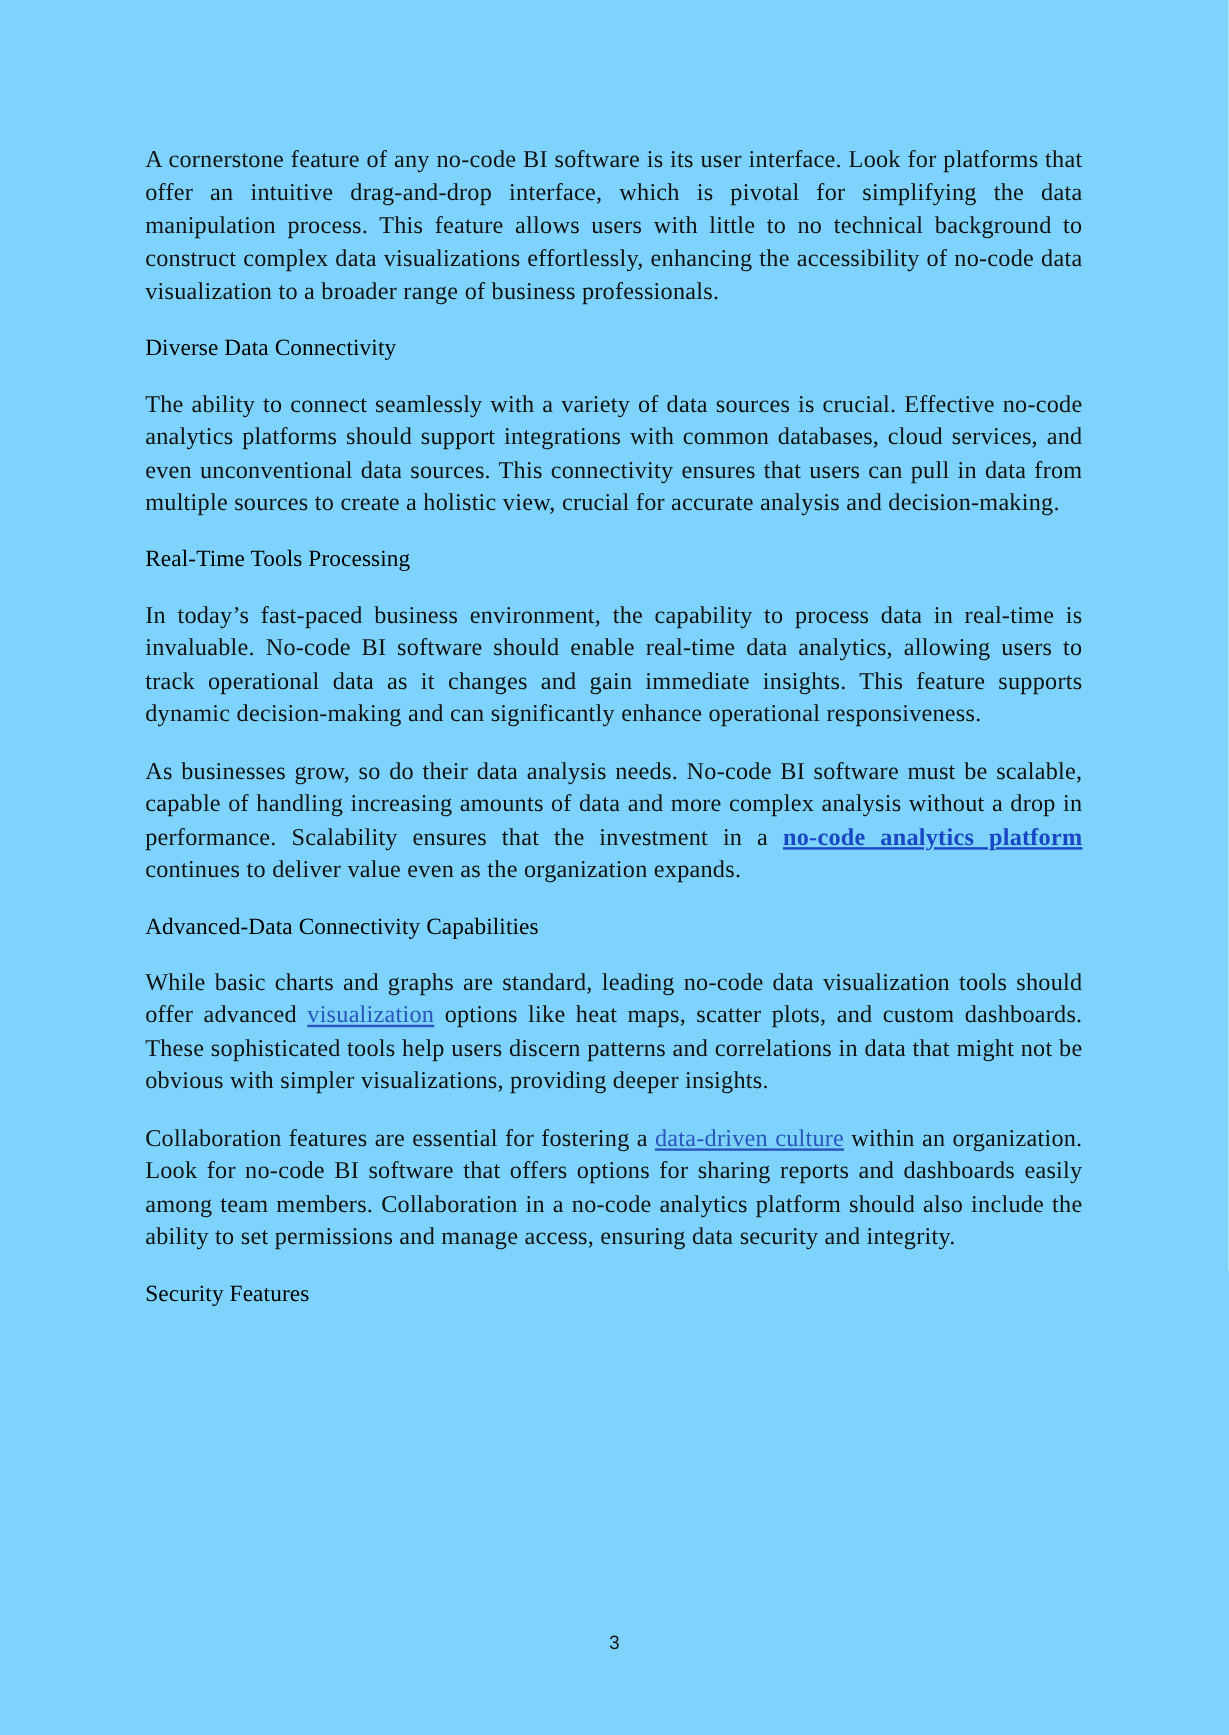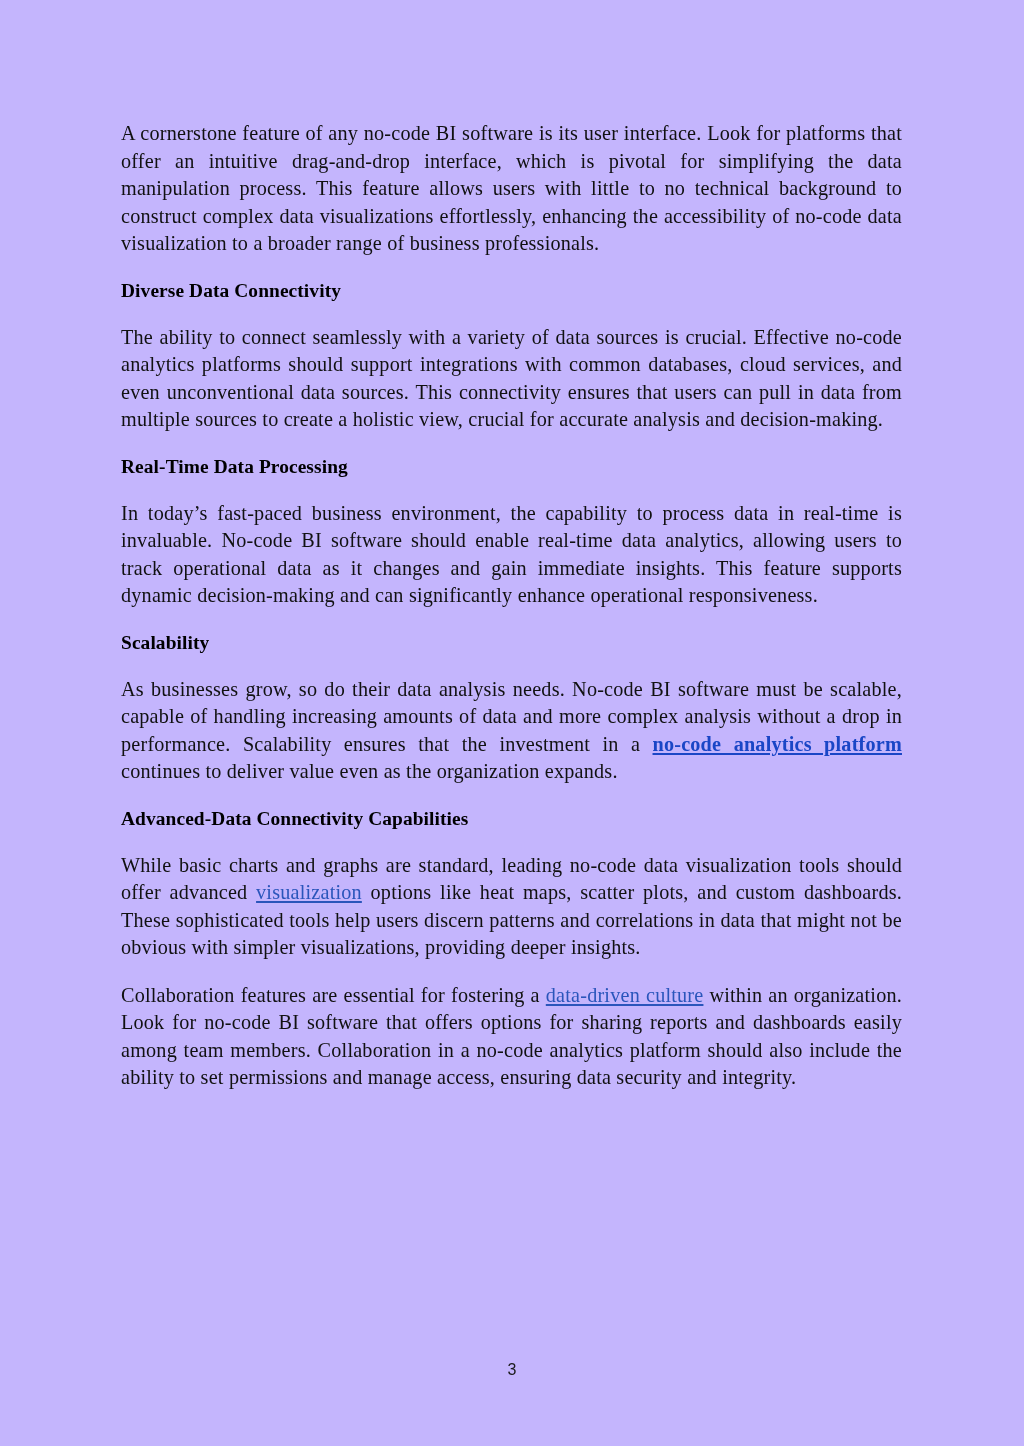--- a/index.html
+++ b/index.html
@@ -15,21 +15,21 @@
     font-family: "Liberation Serif", "DejaVu Serif", serif;
     color: #000000;
     -webkit-font-smoothing: antialiased;
   }
   #page {
     position: absolute;
     left: 0;
     top: 0;
     width: 1024px;
     height: 1446px;
-    background: #c4b5fd;
+    background: #7dd3fc;
     overflow: hidden;
   }
   #content {
     position: absolute;
     left: 121px;
     top: 120px;
     width: 781px;
   }
   p.body-text {
     font-family: "Liberation Serif", "DejaVu Serif", serif;
@@ -38,21 +38,21 @@
     text-align: justify;
     text-justify: inter-word;
     color: #111111;
     margin: 0 0 20px 0;
     letter-spacing: 0.01em;
   }
   h2.section-heading {
     font-family: "Liberation Serif", "DejaVu Serif", serif;
     font-size: 19.4px;
     line-height: 26px;
-    font-weight: bold;
+    font-weight: normal;
     color: #000000;
     margin: 0 0 20px 0;
     text-align: left;
     letter-spacing: 0.005em;
   }
   a.doc-link {
     color: #2a55bb;
     text-decoration: underline;
     text-underline-offset: 2px;
   }
@@ -78,33 +78,33 @@
 <div id="page">
 
   <div id="content">
 
     <p class="body-text">A cornerstone feature of any no-code BI software is its user interface. Look for platforms that offer an intuitive drag-and-drop interface, which is pivotal for simplifying the data manipulation process. This feature allows users with little to no technical background to construct complex data visualizations effortlessly, enhancing the accessibility of no-code data visualization to a broader range of business professionals.</p>
 
     <h2 class="section-heading">Diverse Data Connectivity</h2>
 
     <p class="body-text">The ability to connect seamlessly with a variety of data sources is crucial. Effective no-code analytics platforms should support integrations with common databases, cloud services, and even unconventional data sources. This connectivity ensures that users can pull in data from multiple sources to create a holistic view, crucial for accurate analysis and decision-making.</p>
 
-    <h2 class="section-heading">Real-Time Data Processing</h2>
+    <h2 class="section-heading">Real-Time Tools Processing</h2>
 
     <p class="body-text">In today’s fast-paced business environment, the capability to process data in real-time is invaluable. No-code BI software should enable real-time data analytics, allowing users to track operational data as it changes and gain immediate insights. This feature supports dynamic decision-making and can significantly enhance operational responsiveness.</p>
 
-    <h2 class="section-heading">Scalability</h2>
 
     <p class="body-text"><span>As businesses grow, so do their data analysis needs. No-code BI software must be scalable, capable of handling increasing amounts of data and more complex analysis without a drop in performance. Scalability ensures that the investment in a </span><a href="#" class="doc-link strong">no-code analytics platform</a><span> continues to deliver value even as the organization expands.</span></p>
 
     <h2 class="section-heading">Advanced-Data Connectivity Capabilities</h2>
 
     <p class="body-text"><span>While basic charts and graphs are standard, leading no-code data visualization tools should offer advanced </span><a href="#" class="doc-link">visualization</a><span> options like heat maps, scatter plots, and custom dashboards. These sophisticated tools help users discern patterns and correlations in data that might not be obvious with simpler visualizations, providing deeper insights.</span></p>
 
 
     <p class="body-text"><span>Collaboration features are essential for fostering a </span><a href="#" class="doc-link">data-driven culture</a><span> within an organization. Look for no-code BI software that offers options for sharing reports and dashboards easily among team members. Collaboration in a no-code analytics platform should also include the ability to set permissions and manage access, ensuring data security and integrity.</span></p>
 
+    <h2 class="section-heading">Security Features</h2>
 
   </div>
 
   <div id="page-number">3</div>
 
 </div>
 
 </body></html>

